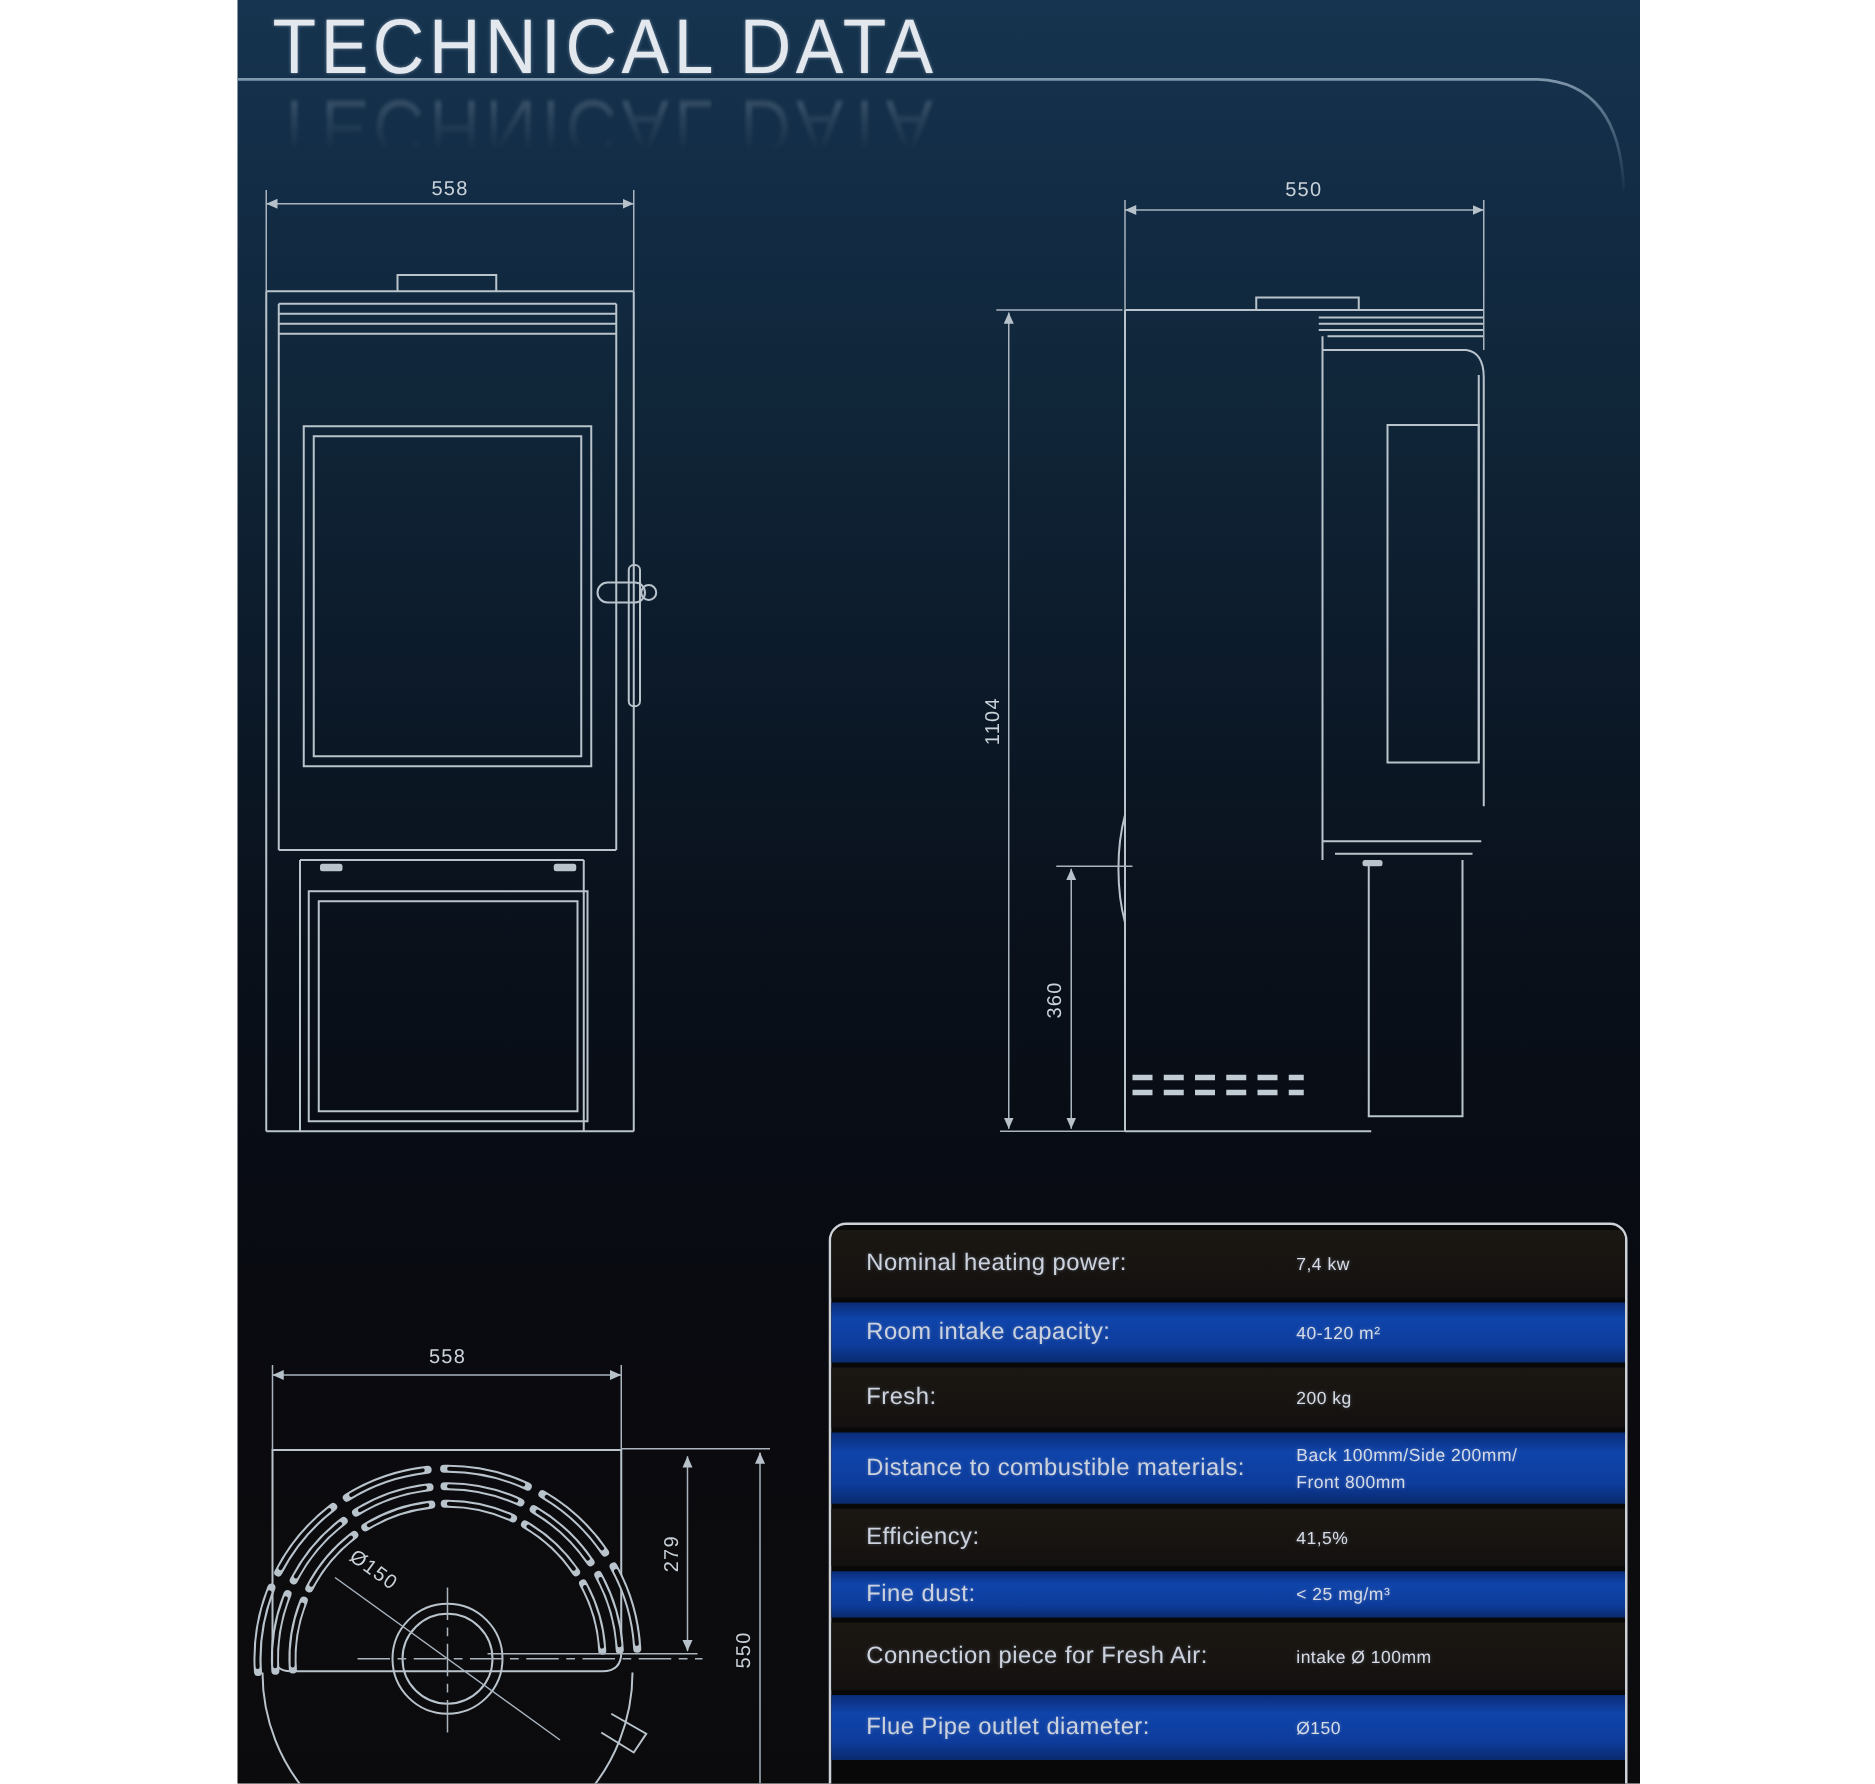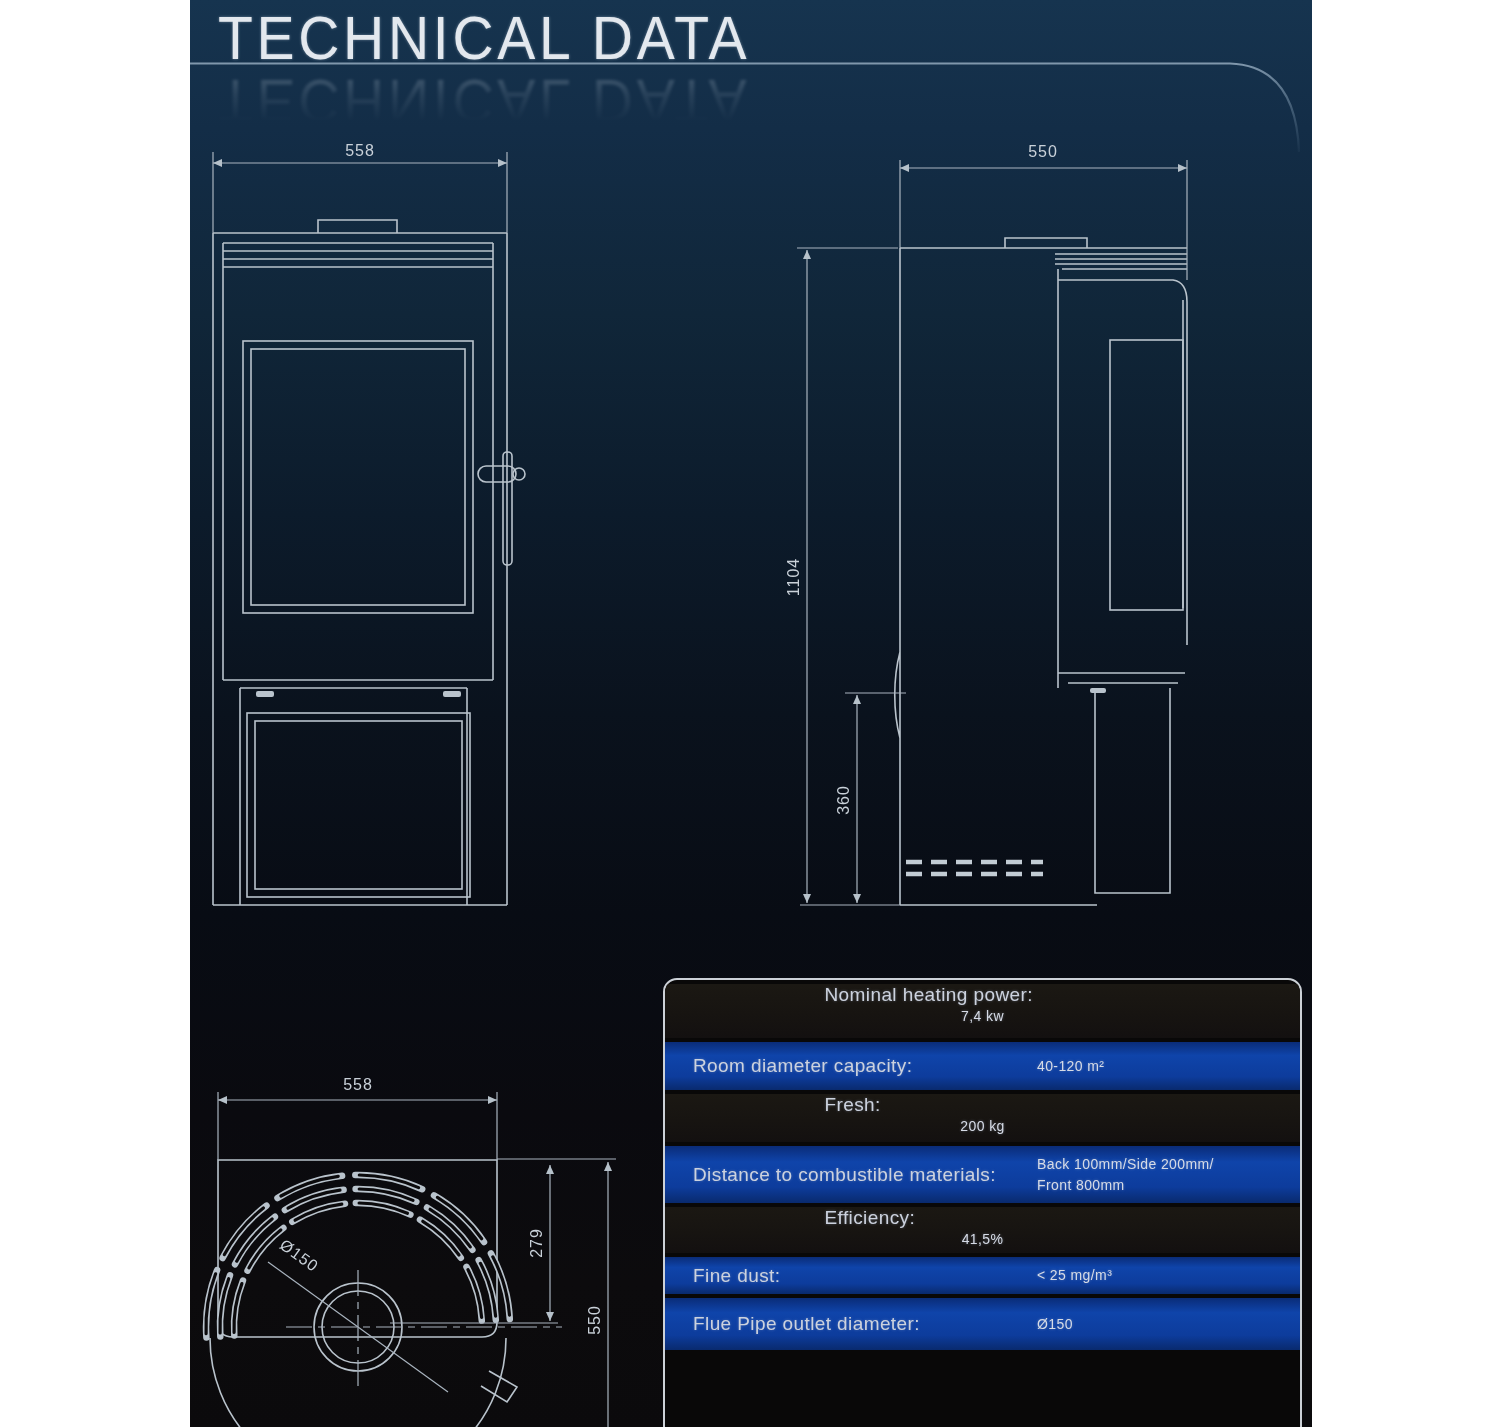--- a/index.html
+++ b/index.html
@@ -27,21 +27,21 @@
     mask-image:linear-gradient(to top,rgba(0,0,0,.55) 0%,rgba(0,0,0,.2) 40%,transparent 78%);
   }
   svg.drawings{position:absolute;left:0;top:0;}
   svg text{font-family:"Liberation Sans",sans-serif;fill:#c9d1d9;font-size:16px;letter-spacing:1px;}
   .spec-table{
     position:absolute;left:473px;top:978px;width:639px;height:520px;
     background:#090808;border:2px solid #ccd1d7;border-radius:14px;
     padding-top:4px;box-sizing:border-box;overflow:hidden;
   }
   .row{display:flex;align-items:center;margin-bottom:4px;}
-  .row.dark{background:linear-gradient(180deg,#1b1813 0%,#171411 55%,#131010 100%);flex-direction:column;}
+  .row.dark{background:linear-gradient(180deg,#1b1813 0%,#171411 55%,#131010 100%);}
   .row.blue{background:linear-gradient(180deg,#0a2c78 0%,#0f44aa 28%,#0d3c9c 72%,#092a6e 100%);}
   .row .label{
     width:344px;padding-left:28px;flex:none;
     font-size:19px;letter-spacing:.4px;color:#ccd2de;
     text-shadow:0 0 3px rgba(175,190,215,.4);
   }
   .row .value{
     flex:1;font-size:14px;letter-spacing:.4px;color:#d6dbe6;
     text-shadow:0 0 3px rgba(185,200,225,.4);white-space:pre-line;line-height:1.5;
   }
@@ -185,38 +185,42 @@
 
   <div class="title">TECHNICAL DATA</div>
   <div class="title-reflect">TECHNICAL DATA</div>
 
   <div class="spec-table">
     <div class="row dark" style="height:54px">
       <div class="label">Nominal heating power:</div>
       <div class="value">7,4 kw</div>
     </div>
     <div class="row blue" style="height:48px">
-      <div class="label">Room diameter capacity:</div>
+      <div class="label">Room intake capacity:</div>
       <div class="value">40-120 m²</div>
     </div>
     <div class="row dark" style="height:48px">
       <div class="label">Fresh:</div>
       <div class="value">200 kg</div>
     </div>
     <div class="row blue" style="height:57px">
       <div class="label">Distance to combustible materials:</div>
       <div class="value">Back 100mm/Side 200mm/
 Front 800mm</div>
     </div>
     <div class="row dark" style="height:46px">
       <div class="label">Efficiency:</div>
       <div class="value">41,5%</div>
     </div>
     <div class="row blue" style="height:37px">
       <div class="label">Fine dust:</div>
       <div class="value">&lt; 25 mg/m³</div>
     </div>
+    <div class="row dark" style="height:54px">
+      <div class="label">Connection piece for Fresh Air:</div>
+      <div class="value">intake Ø 100mm</div>
+    </div>
     <div class="row blue" style="height:52px">
       <div class="label">Flue Pipe outlet diameter:</div>
       <div class="value">Ø150</div>
     </div>
   </div>
 </div>
 
 </body></html>

